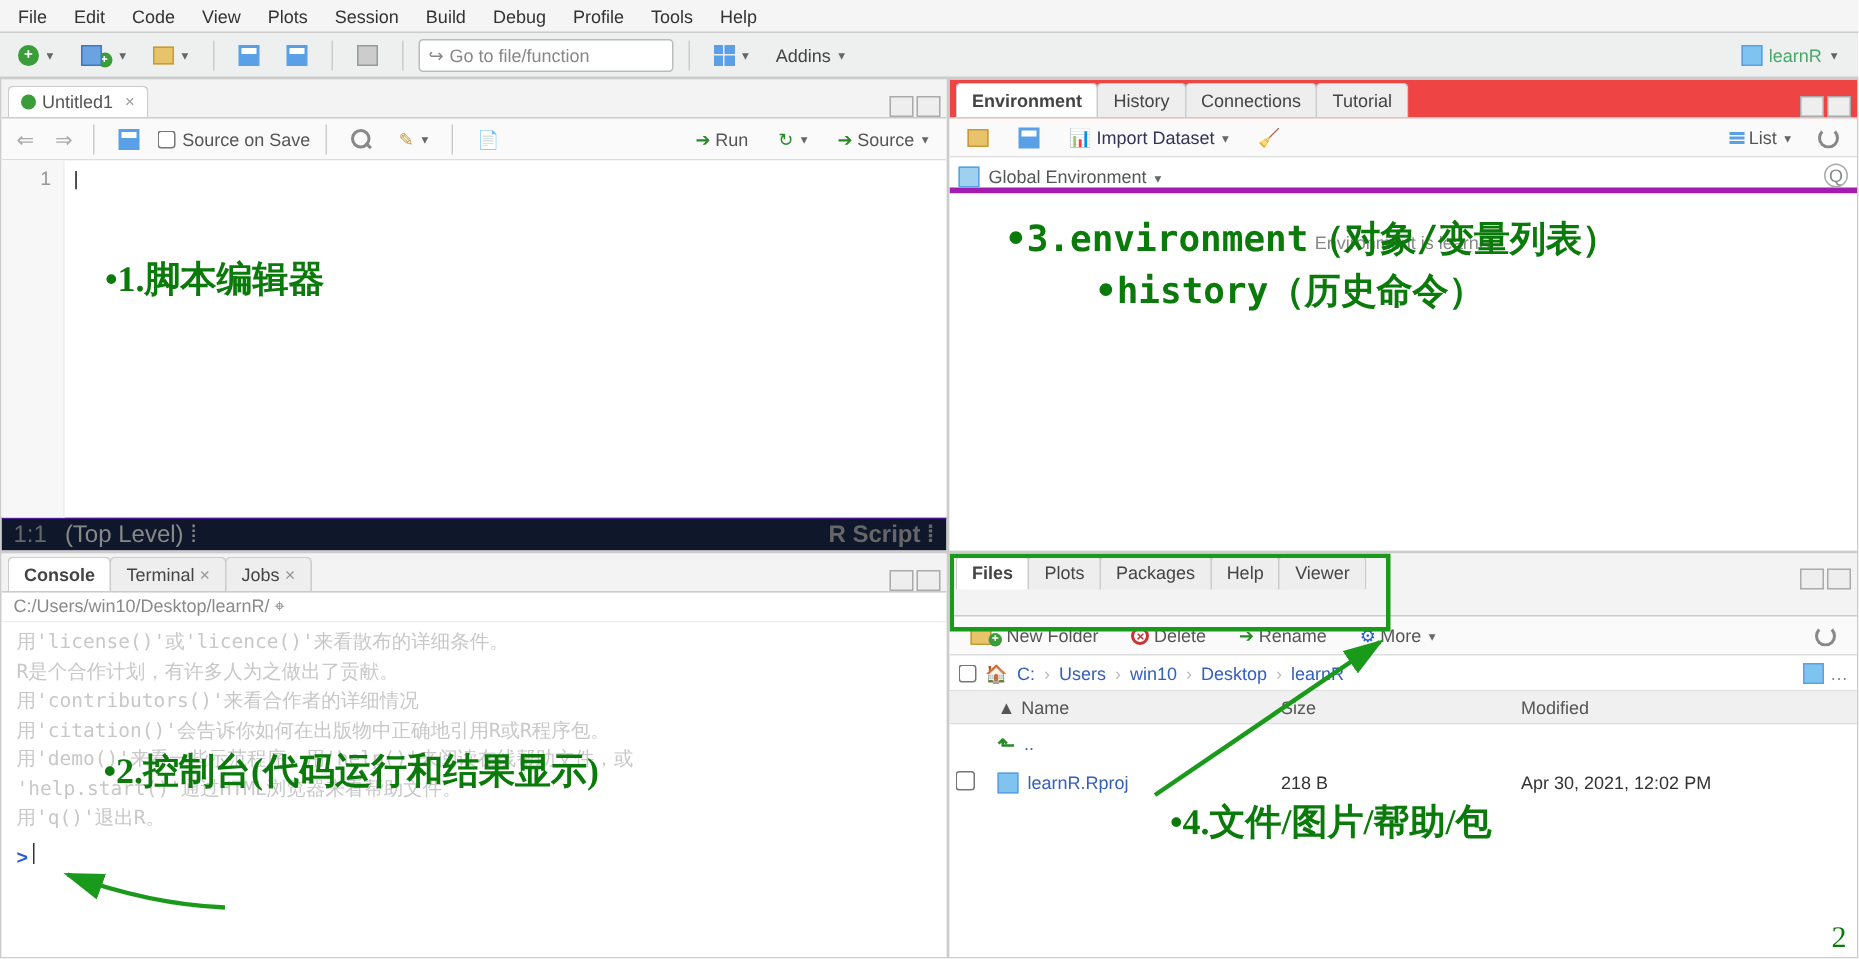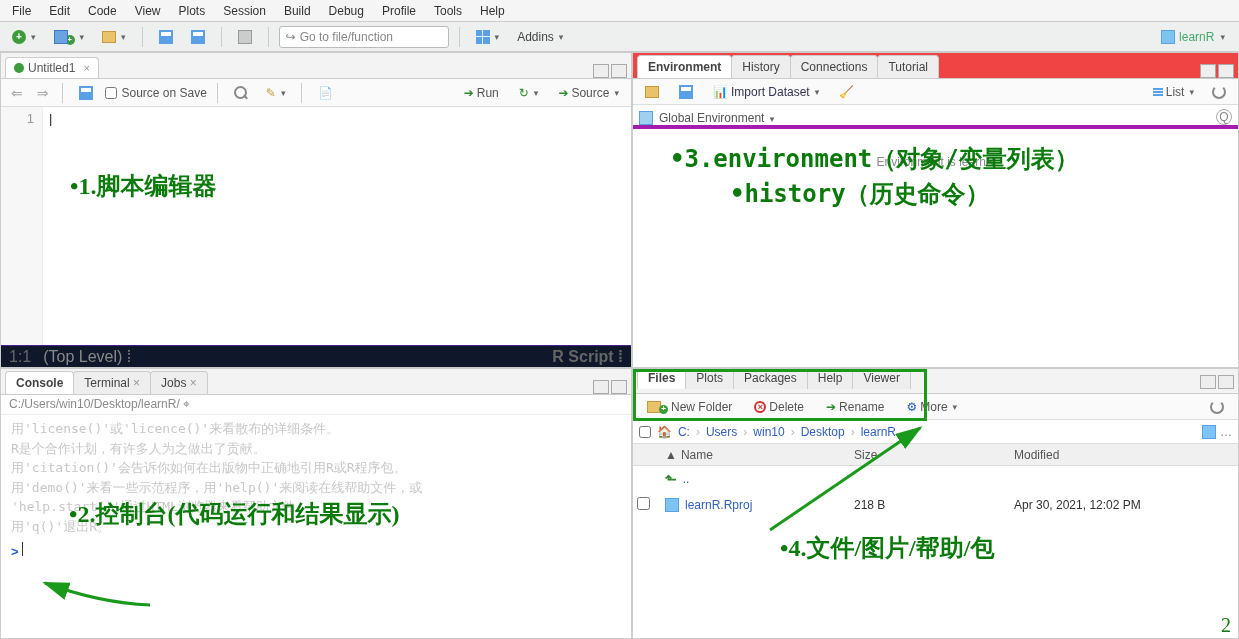--- a/index.html
+++ b/index.html
@@ -68,21 +68,21 @@
   .env-scope .q{margin-left:auto;width:16px;height:16px;border:1px solid #aaa;border-radius:50%;display:flex;align-items:center;justify-content:center;color:#888;}
   .env-body{flex:1;position:relative;background:#fff;}
   .env-empty{text-align:center;color:#888;font-size:12px;padding-top:26px;}
   
   .console-tabs{height:26px;background:#f3f3f3;border-bottom:1px solid #ccc;display:flex;align-items:flex-end;padding:0 4px;}
   .console-path{height:20px;padding:2px 8px;font-size:12px;color:#8a8a8a;border-bottom:1px solid #eee;}
   .console-body{flex:1;padding:4px 10px;font-family:Consolas,monospace;font-size:13px;color:#c8c8c8;background:#fff;line-height:1.5;position:relative;overflow:hidden;}
   .console-body .hl{font-family:Consolas,monospace;}
   .prompt{color:#2a5ad0;font-weight:bold;}
   
-  .files-tabs{display:flex;align-items:flex-end;padding:4px 4px;height:25px;background:#f3f3f3;border-bottom:1px solid #ccc;position:relative;text-align:center;}
+  .files-tabs{display:flex;align-items:flex-end;padding:17px 4px;height:42px;background:#f3f3f3;border-bottom:1px solid #ccc;position:relative;text-align:center;}
   .files-toolbar{height:26px;display:flex;align-items:center;padding:0 8px;gap:10px;background:#fafafa;border-bottom:1px solid #ddd;font-size:12px;color:#446;}
   .files-toolbar .del-icon{width:12px;height:12px;border:2px solid #c33;border-radius:50%;display:inline-flex;align-items:center;justify-content:center;color:#c33;font-size:9px;font-weight:bold;}
   .files-toolbar .ren-icon{color:#2a8a2a;}
   .files-toolbar .more-gear{color:#2a5ad0;}
   .green-box-overlay{position:absolute;border:3px solid #1a9a1a;pointer-events:none;}
   .files-bc{height:24px;display:flex;align-items:center;gap:6px;padding:0 6px;border-bottom:1px solid #ddd;font-size:12px;color:#3360bb;}
   .files-bc .sep-ang{color:#bbb;}
   .files-bc .chkroot{width:12px;height:12px;}
   .files-header{height:22px;background:#f0f0f0;border-bottom:1px solid #ddd;display:grid;grid-template-columns:28px 1fr 160px 220px;align-items:center;font-size:12px;color:#555;padding:0 4px;}
   .files-header .name-h{display:flex;align-items:center;gap:4px;}
@@ -278,20 +278,21 @@
       <div class="win-ctrl" style="margin-left:auto;">
         <span class="wc"></span>
         <span class="wc"></span>
       </div>
     </div>
     <div class="console-path"><span>C:/Users/win10/Desktop/learnR/</span> ⌖</div>
     <div class="console-body">
       <div class="hl">用'license()'或'licence()'来看散布的详细条件。</div>
       <div class="hl"></div>
       <div class="hl">R是个合作计划，有许多人为之做出了贡献。</div>
+      <div class="hl">用'contributors()'来看合作者的详细情况</div>
       <div class="hl">用'citation()'会告诉你如何在出版物中正确地引用R或R程序包。</div>
       <div class="hl"></div>
       <div class="hl">用'demo()'来看一些示范程序，用'help()'来阅读在线帮助文件，或</div>
       <div class="hl">'help.start()'通过HTML浏览器来看帮助文件。</div>
       <div class="hl">用'q()'退出R。</div>
       <div style="margin-top:6px;"><span class="prompt">&gt;</span> <span style="border-left:1px solid #333;height:14px;display:inline-block;"></span></div>
     </div>
   </div>
 
   <div class="pane" style="position:relative;">

